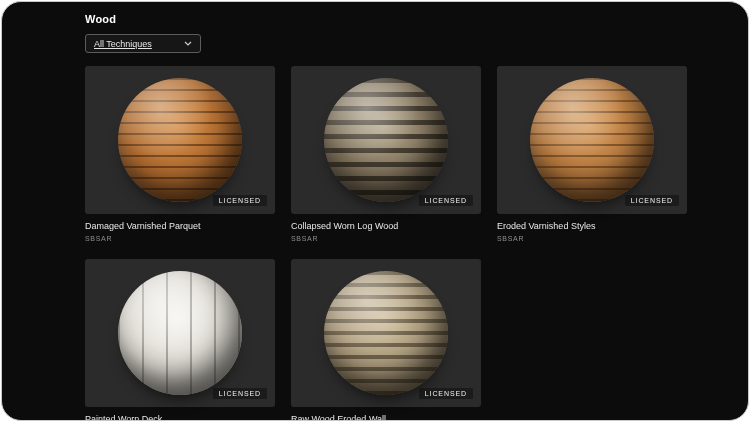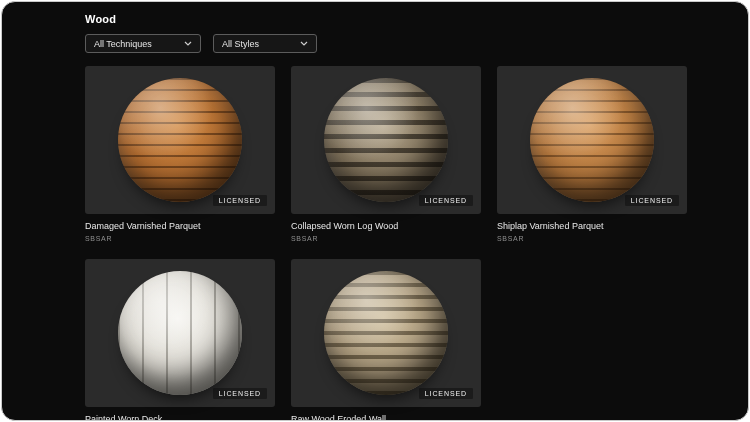--- a/index.html
+++ b/index.html
@@ -1,27 +1,27 @@
 <!DOCTYPE html>
 <html><head>
 <meta charset="utf-8">
 <style>
   * { margin:0; padding:0; box-sizing:border-box; }
   html,body { width:750px; height:422px; background:#ffffff; font-family:"Liberation Sans", sans-serif; }
   .panel {
     position:absolute; left:1px; top:1px; width:748px; height:420px;
-    background:#0c0c0c; border:1px solid #c9c9c9; border-radius:14px; overflow:hidden;
+    background:#0c0c0c; border:1px solid #c9c9c9; border-radius:20px; overflow:hidden;
   }
   .content { padding:11px 0 0 83px; }
   .page-title { color:#ffffff; font-size:11px; font-weight:bold; letter-spacing:.2px; }
   .filters { display:flex; gap:12px; margin-top:9px; margin-bottom:13px; }
   .dropdown {
     display:flex; align-items:center; justify-content:space-between;
     height:19px; padding:0 8px; background:#161616; border:1px solid #5c5c5c;
-    border-radius:3px; color:#e6e6e6; font-size:9px; cursor:pointer;
+    border-radius:3px; color:#e6e6e6; font-size:9px; cursor:pointer;text-decoration:underline;
   }
   .dd-techniques { width:116px; }
   .dd-styles { width:104px; }
   .chev { display:inline-block; margin-left:8px; line-height:0; }
   .grid {
     display:grid; grid-template-columns:repeat(3,190px); column-gap:8px; row-gap:2px;gap:16px;
   }
   .card { width:190px; }
   .thumb {
     position:relative; width:190px; height:148px; background:#2b2b2b;
@@ -57,28 +57,20 @@
 
     <div class="filters">
       <div class="dropdown dd-techniques">
         <span>All Techniques</span>
         <span class="chev">
           <svg width="8" height="5" viewBox="0 0 8 5">
               <path d="M1 1l3 3 3-3" stroke="#cccccc" stroke-width="1.2" fill="none"></path>
             </svg>
         </span>
       </div>
-      <div class="dropdown dd-styles">
-        <span>All Styles</span>
-        <span class="chev">
-          <svg width="8" height="5" viewBox="0 0 8 5">
-              <path d="M1 1l3 3 3-3" stroke="#cccccc" stroke-width="1.2" fill="none"></path>
-            </svg>
-        </span>
-      </div>
     </div>
 
     <div class="grid">
 
       <div class="card">
         <div class="thumb">
           <div class="sphere" style="--hi: #d28a44; --mid: #b06a2e; --lo: #5e3a1a; --line: rgba(62,32,10,0.55); --lt: 2px; --sw: 11px; --dir: 180deg;"></div>
           <div class="badge">LICENSED</div>
         </div>
         <div class="asset-title">Damaged Varnished Parquet</div>
@@ -92,21 +84,21 @@
         </div>
         <div class="asset-title">Collapsed Worn Log Wood</div>
         <div class="asset-format">SBSAR</div>
       </div>
 
       <div class="card">
         <div class="thumb">
           <div class="sphere" style="--hi: #d79a5a; --mid: #b5773c; --lo: #5f3d1e; --line: rgba(70,40,14,0.5); --lt: 2px; --sw: 11px; --dir: 180deg;"></div>
           <div class="badge">LICENSED</div>
         </div>
-        <div class="asset-title">Shiplap Varnished Parquet</div>
+        <div class="asset-title">Eroded Varnished Styles</div>
         <div class="asset-format">SBSAR</div>
       </div>
 
       <div class="card">
         <div class="thumb">
           <div class="sphere" style="--hi: #f6f5f1; --mid: #dcd9d1; --lo: #8c8a81; --line: rgba(95,92,84,0.45); --lt: 2px; --sw: 24px; --dir: 90deg;"></div>
           <div class="badge">LICENSED</div>
         </div>
         <div class="asset-title">Painted Worn Deck</div>
         <div class="asset-format">SBSAR</div>

